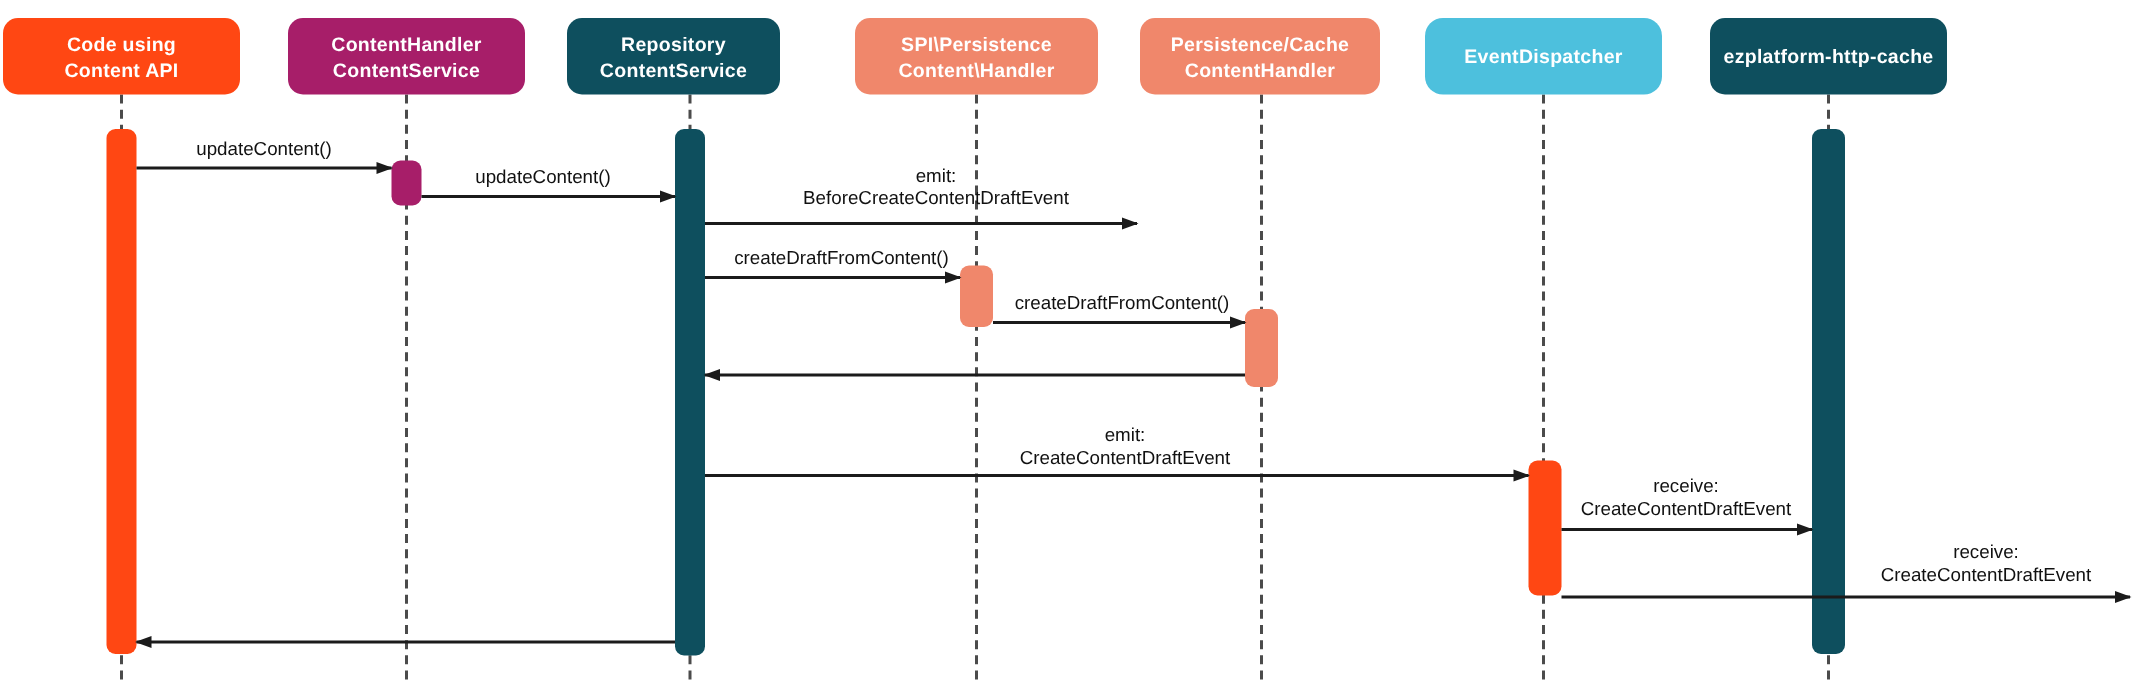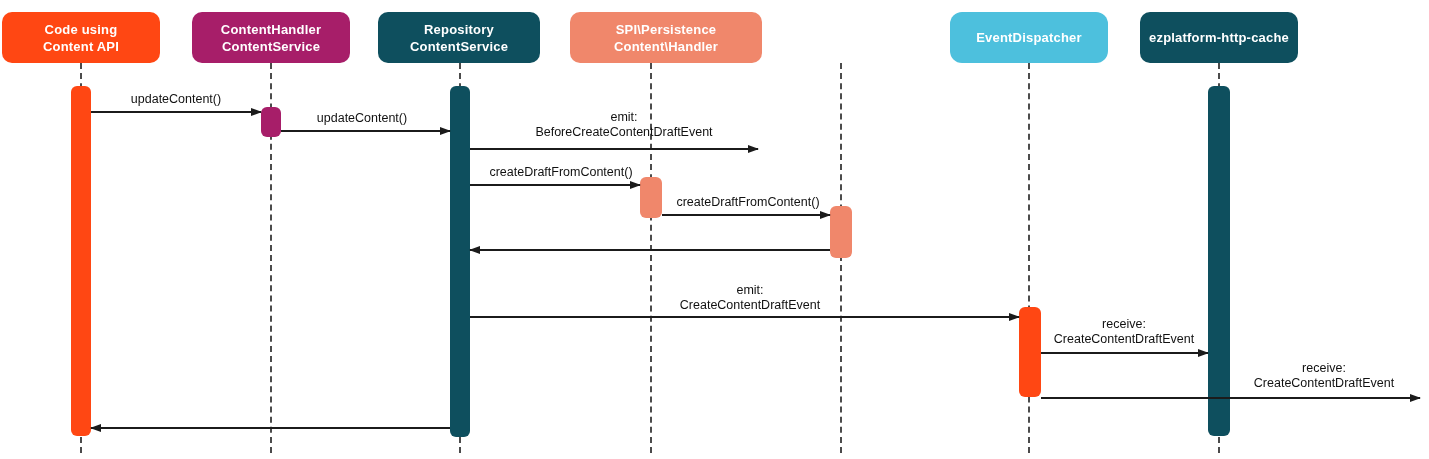--- a/index.html
+++ b/index.html
@@ -27,22 +27,22 @@
     color: #ffffff;
     font-size: 13px;
     font-weight: 600;
     line-height: 17px;
     letter-spacing: 0.2px;
     white-space: pre-line;
     z-index: 3;
   }
   .p1 { left: 2px;    width: 158px; font-weight: 800; }
   .p2 { left: 192px;  width: 158px; }
-  .p3 { left: 378px;  width: 162px; }
-  .p4 { left: 570px;  width: 192px; }
+  .p3 { left: 378px;  width: 142px; }
+  .p4 { left: 570px;  width: 162px; }
   .p5 { left: 760px;  width: 160px; }
   .p6 { left: 950px;  width: 158px; border-radius: 12px; }
   .p7 { left: 1140px; width: 158px; }
 
   
   .lifeline {
     position: absolute;
     top: 63px;
     height: 390px;
     width: 0;
@@ -145,20 +145,22 @@
   <div class="lifeline ll7"></div>
 
   <div class="participant p1" style="background-color: rgb(255, 71, 19);">Code using
 Content API</div>
   <div class="participant p2" style="background-color: rgb(167, 30, 105);">ContentHandler
 ContentService</div>
   <div class="participant p3" style="background-color: rgb(14, 79, 94);">Repository
 ContentService</div>
   <div class="participant p4" style="background-color: rgb(240, 135, 107);">SPI\Persistence
 Content\Handler</div>
+  <div class="participant p5" style="background-color: rgb(240, 135, 107);">Persistence/Cache
+ContentHandler</div>
   <div class="participant p6" style="background-color: rgb(77, 192, 221);">EventDispatcher</div>
   <div class="participant p7" style="background-color: rgb(14, 79, 94);">ezplatform-http-cache</div>
 
   <div class="bar b1" style="background-color: rgb(255, 71, 19);"></div>
   <div class="bar b2" style="background-color: rgb(167, 30, 105);"></div>
   <div class="bar b3" style="background-color: rgb(14, 79, 94);"></div>
   <div class="bar b4" style="background-color: rgb(240, 135, 107);"></div>
   <div class="bar b5" style="background-color: rgb(240, 135, 107);"></div>
   <div class="bar b6" style="background-color: rgb(255, 71, 19);"></div>
   <div class="bar b7" style="background-color: rgb(14, 79, 94);"></div>

